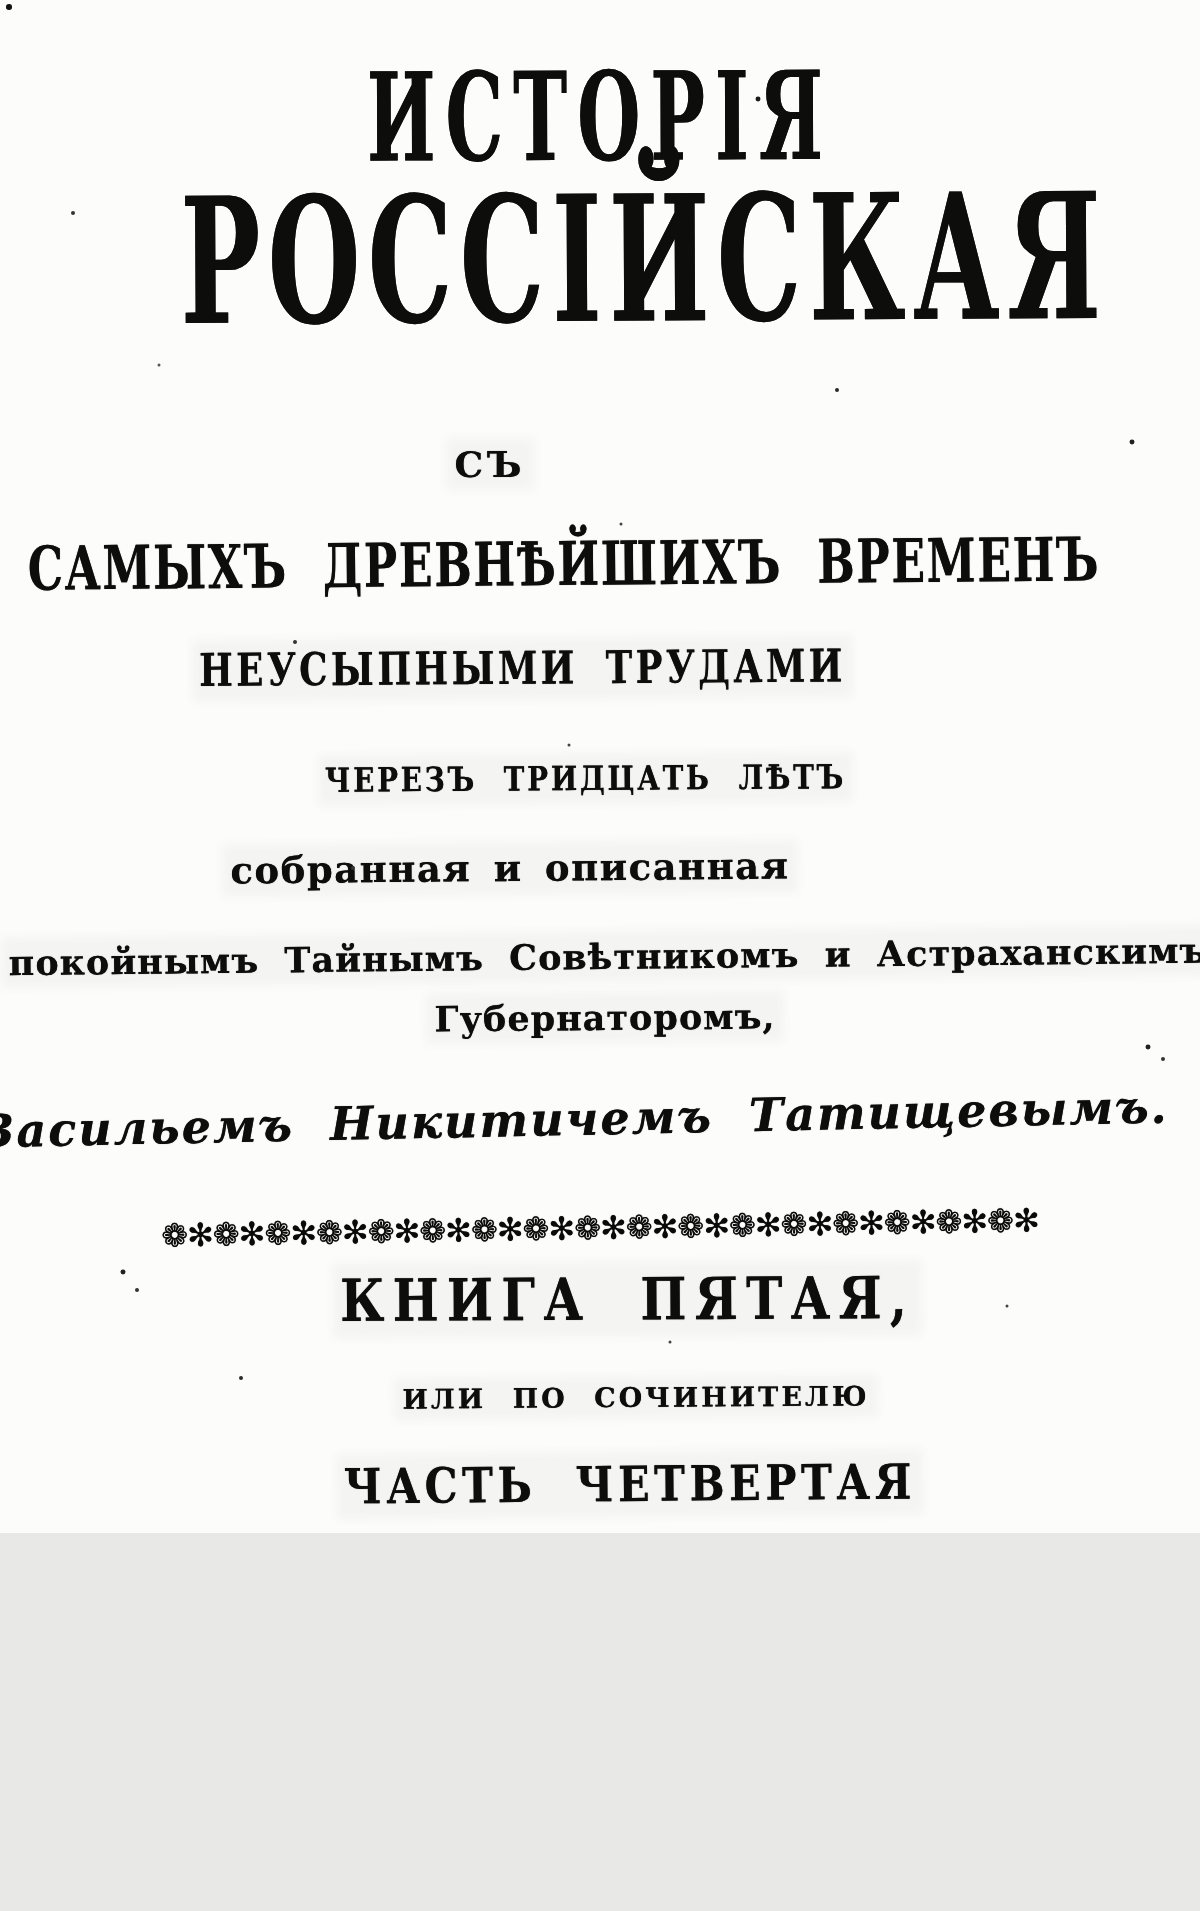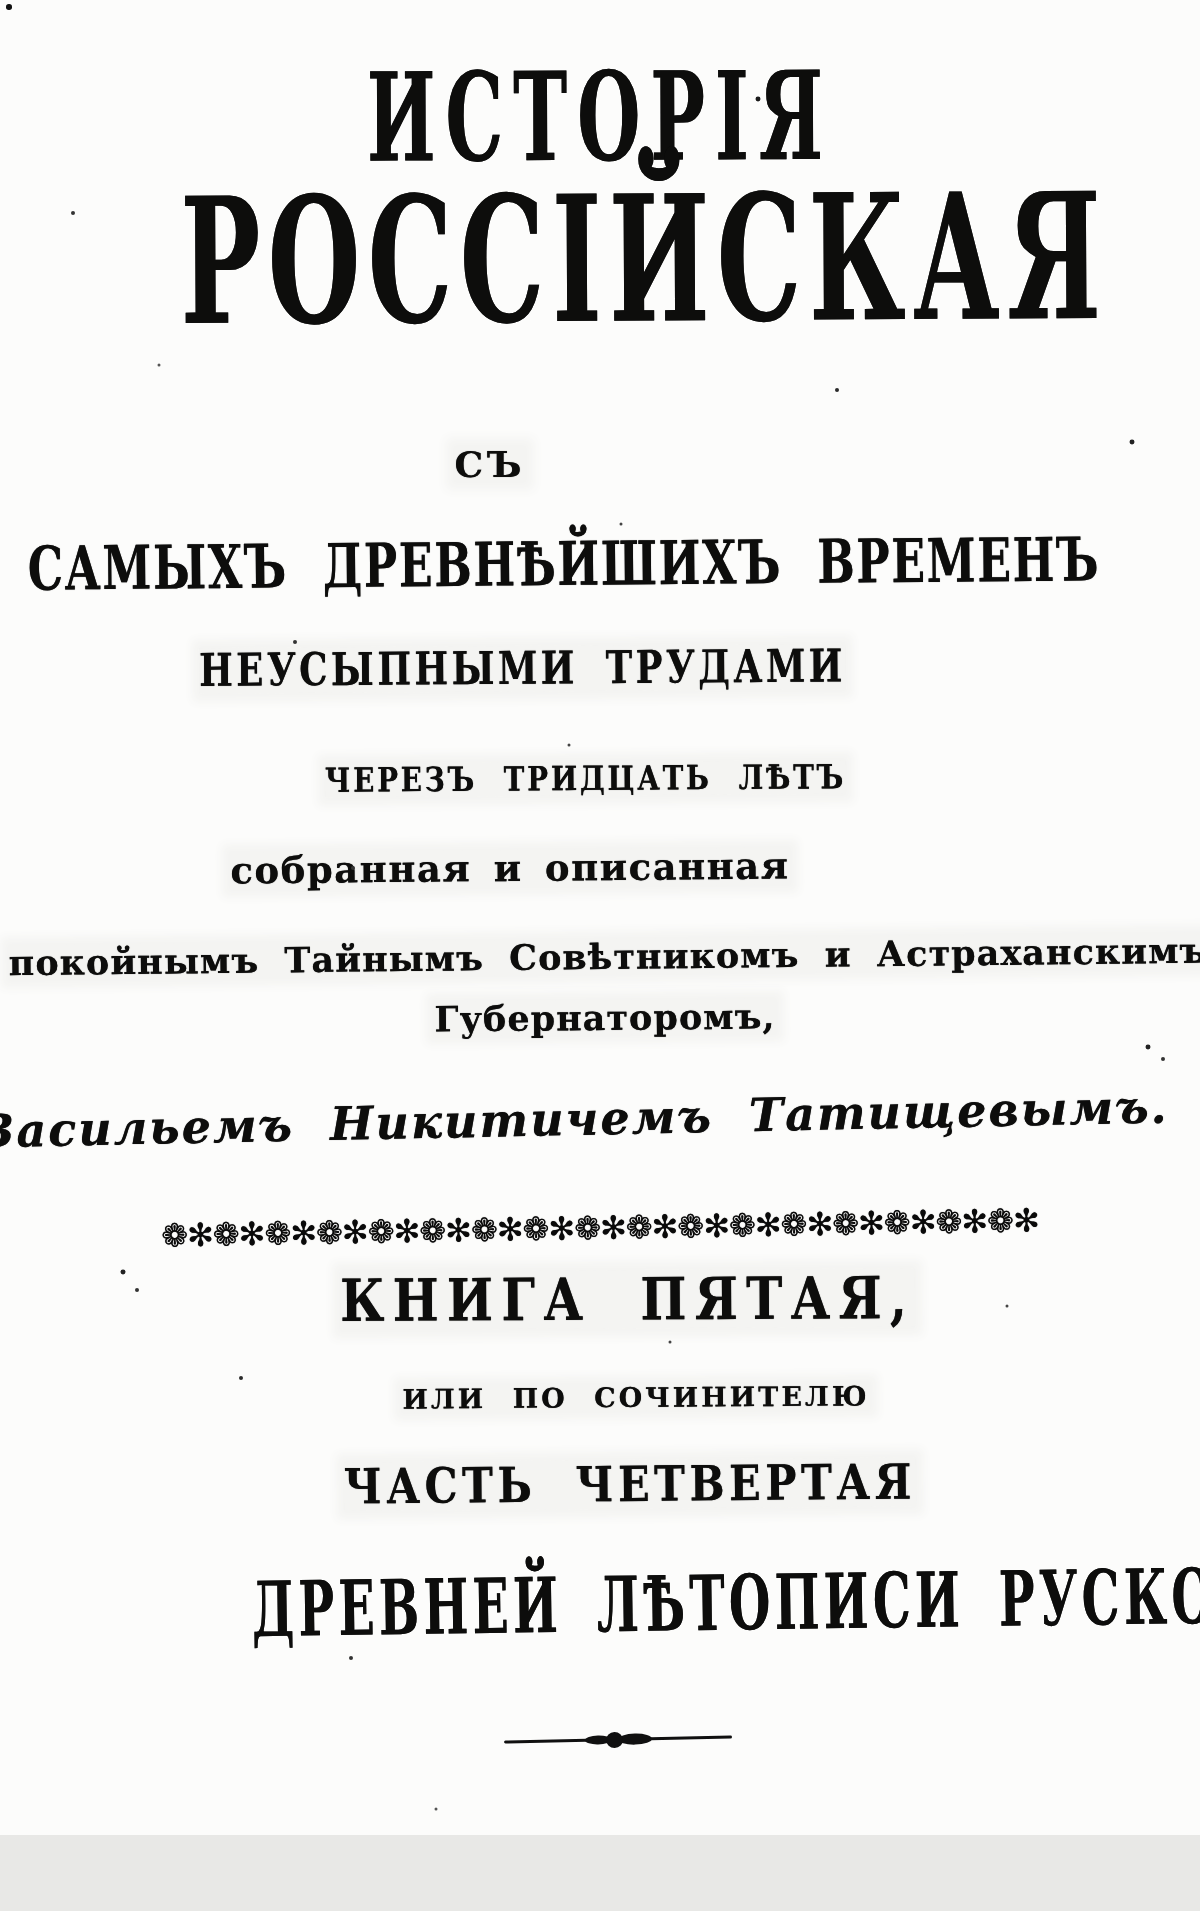--- a/index.html
+++ b/index.html
@@ -1,18 +1,18 @@
 <!DOCTYPE html>
 <html><head>
 <meta charset="utf-8">
 <style>
   html,body { margin:0; padding:0; background:#e8e8e6; }
   .page {
     position:relative;
-    width:1200px; height:1835px;
+    width:1200px; height:1533px;
     margin:0 auto;
     background:#fcfcfb;
     overflow:hidden;
     font-family:"DejaVu Serif","Liberation Serif",serif;
     color:#0d0d0c;
   }
   .row {
     position:absolute; left:0; width:100%;
     text-align:center; line-height:1; white-space:nowrap;
     font-weight:bold;

